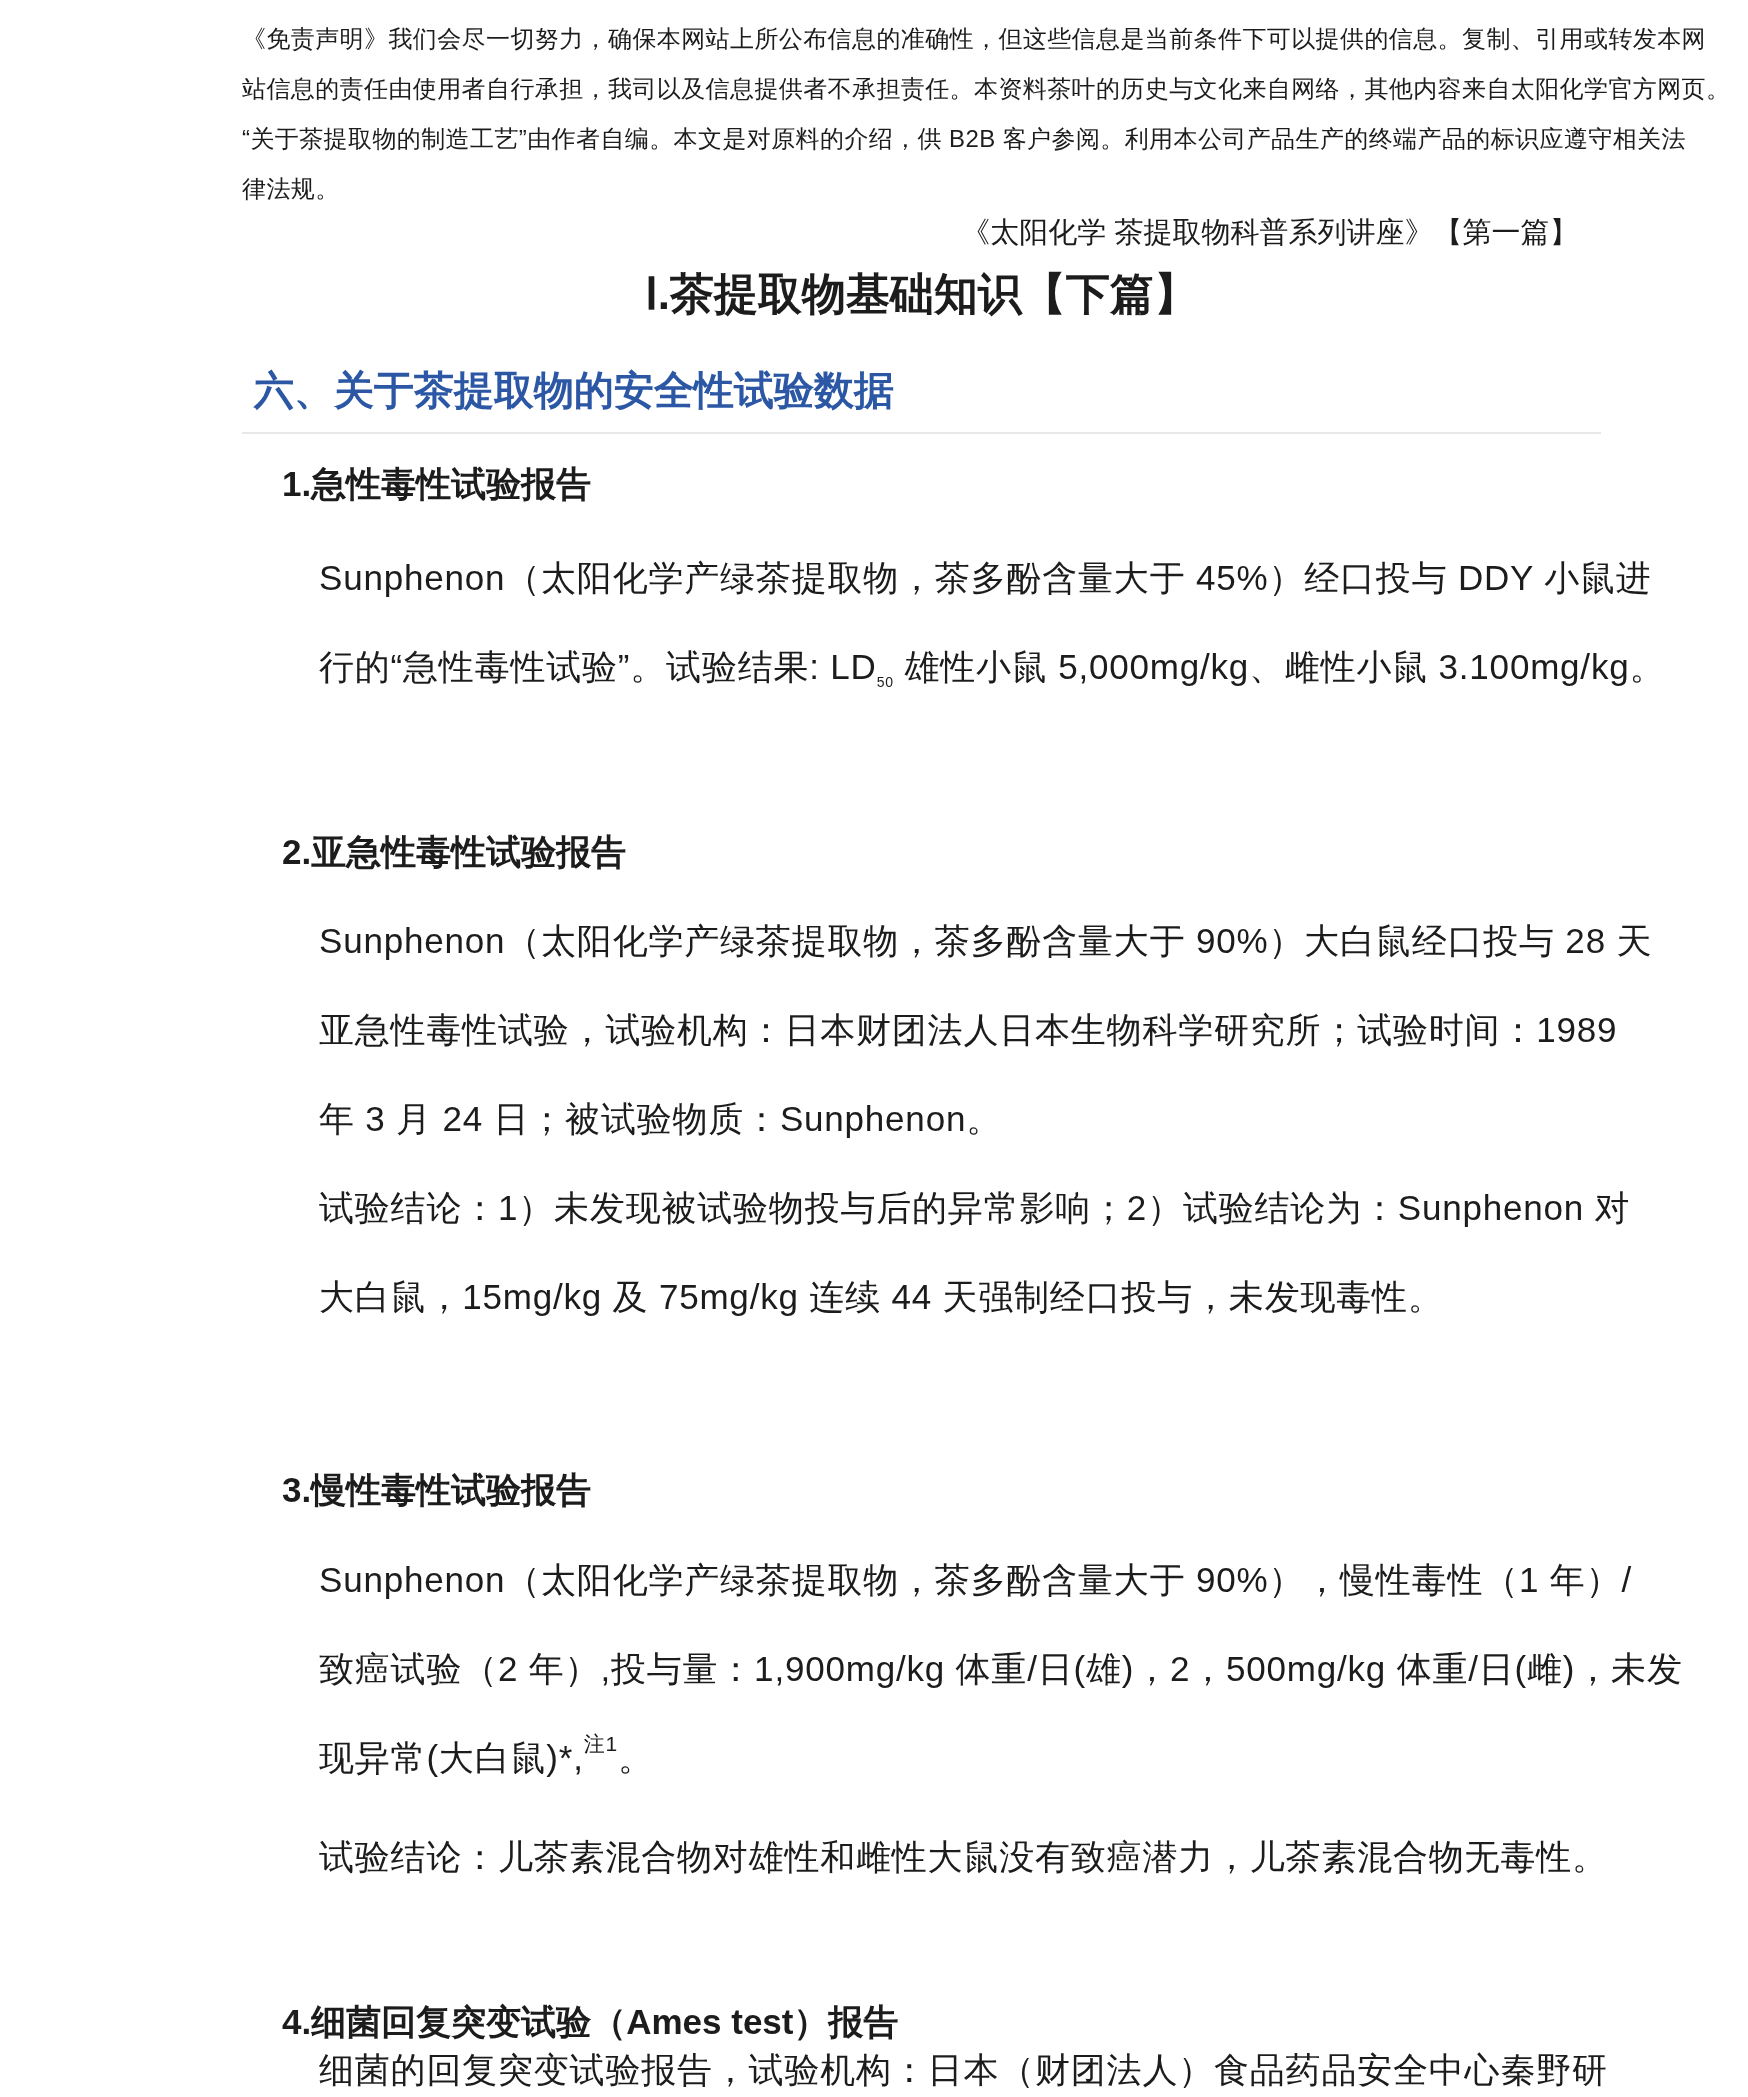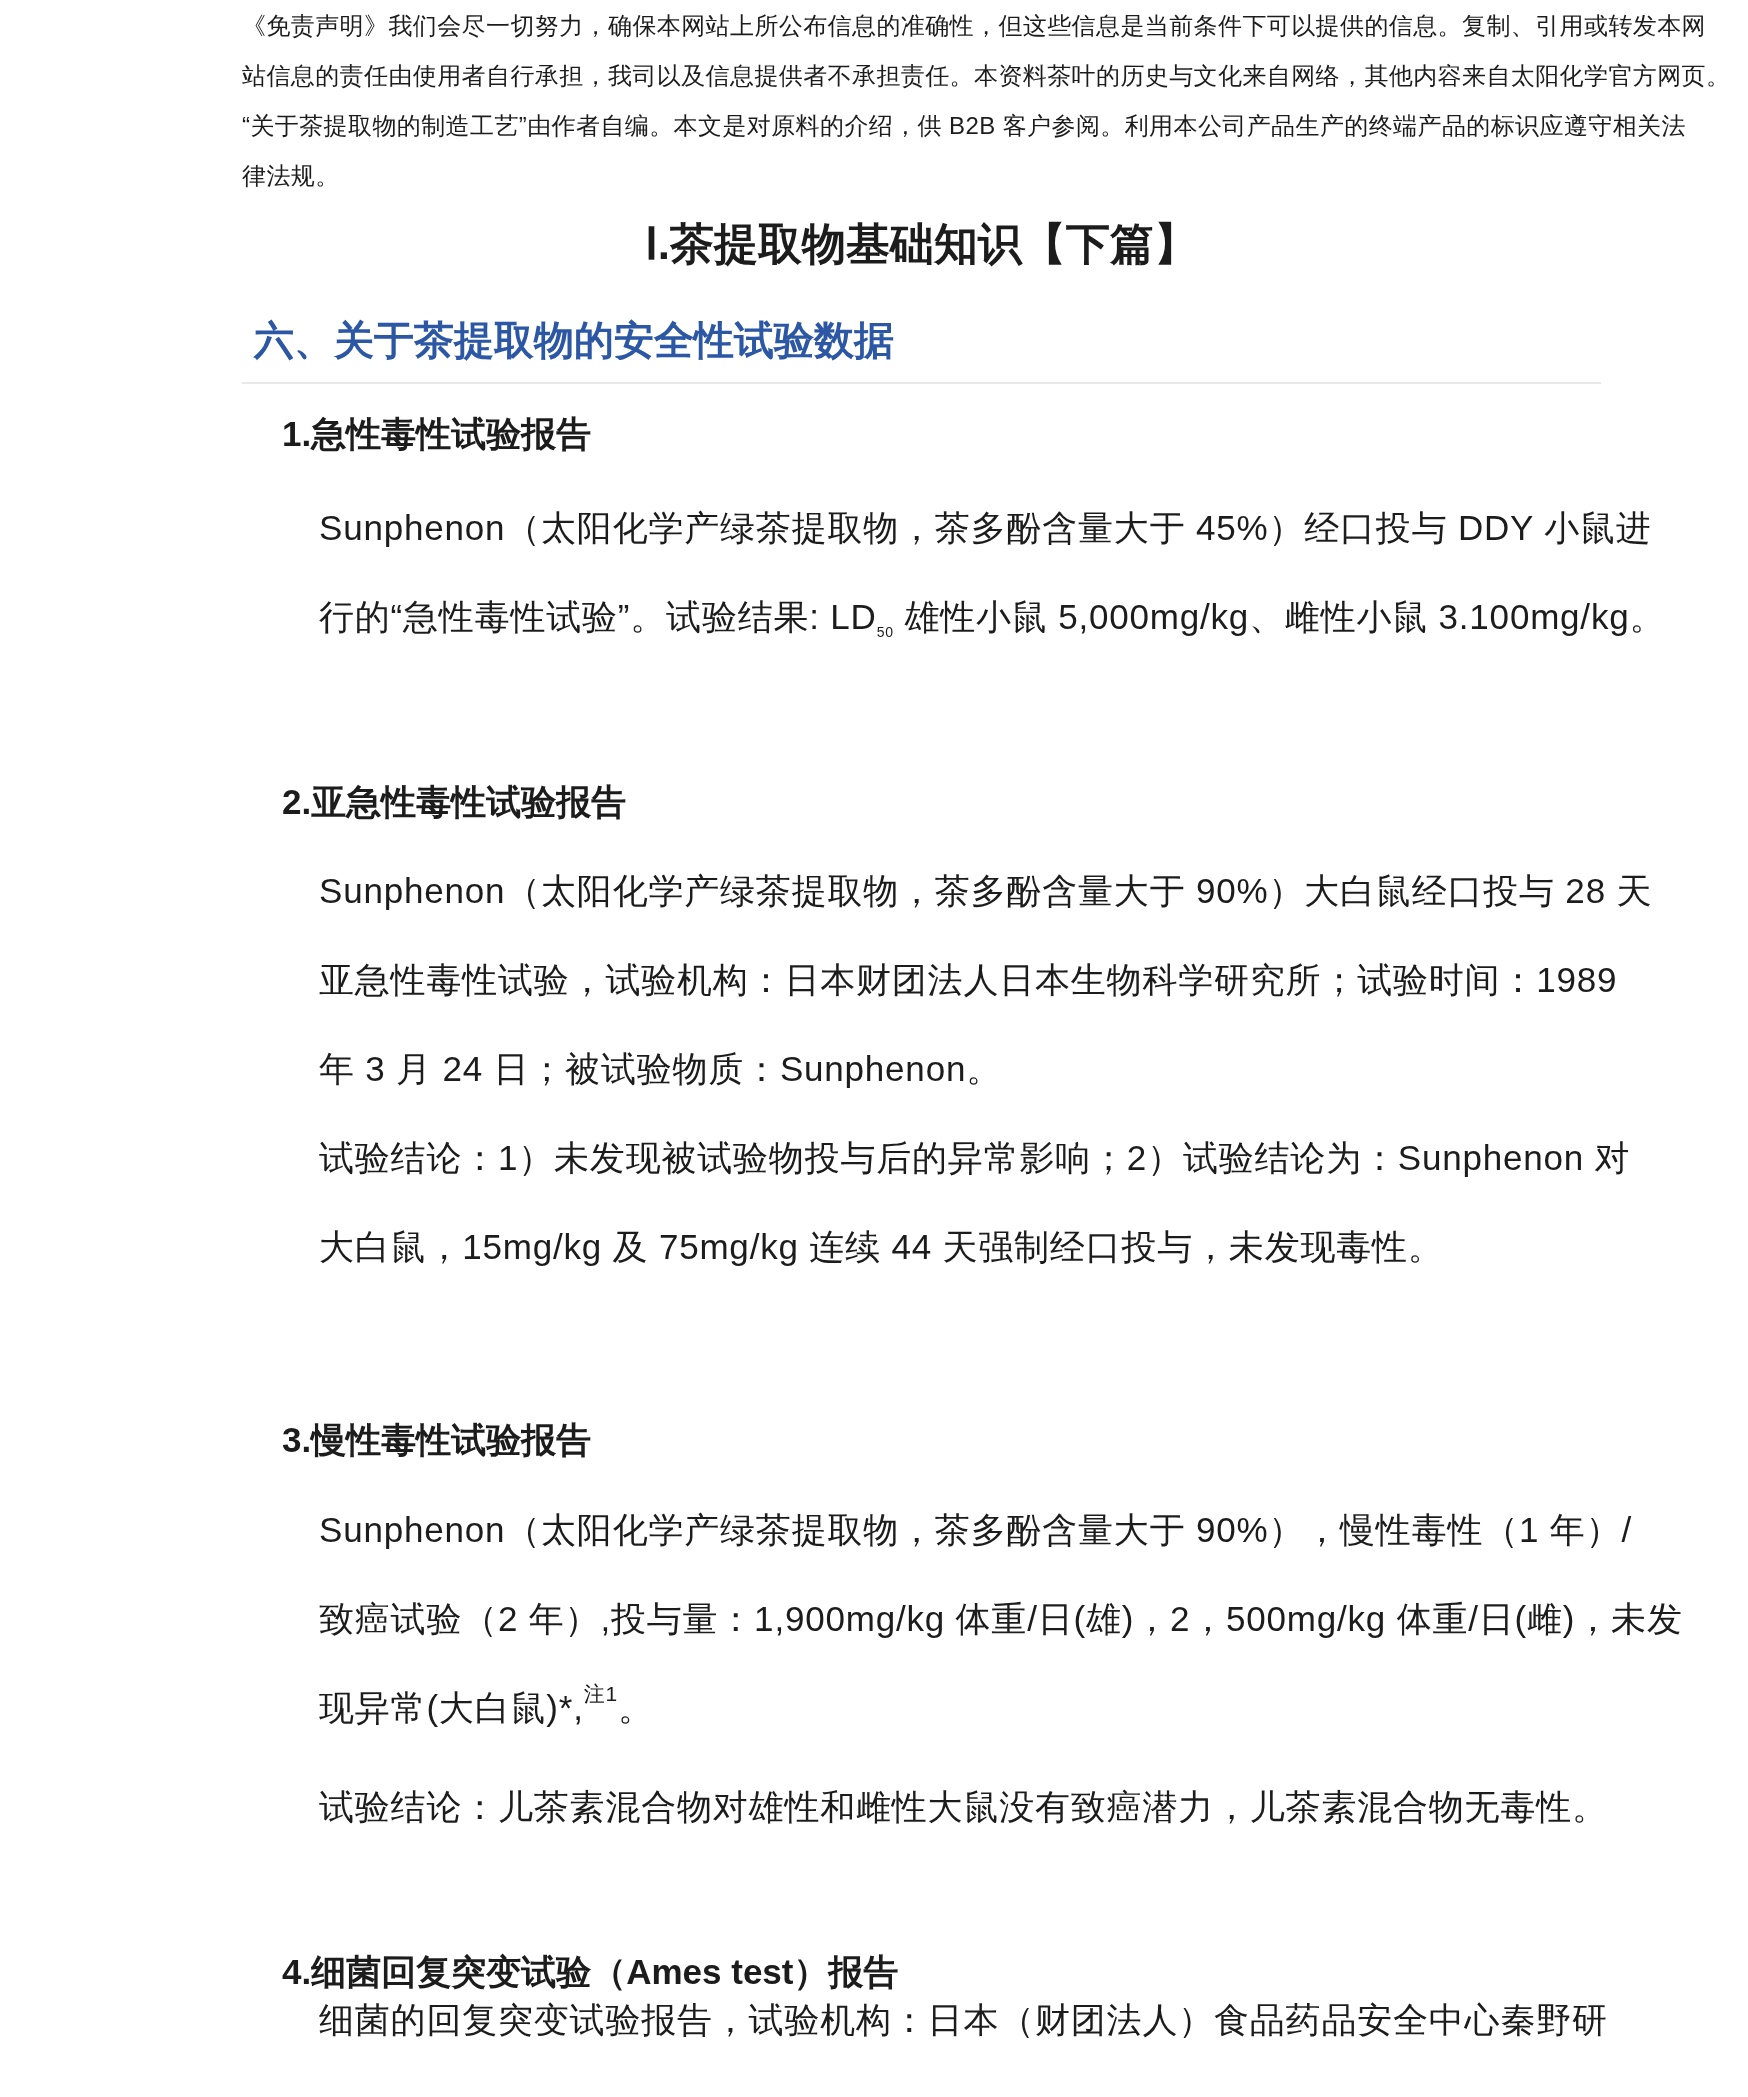--- a/index.html
+++ b/index.html
@@ -4,21 +4,21 @@
 <style>
   html, body { margin: 0; padding: 0; }
   body {
     width: 1748px; height: 2097px;
     background: #ffffff;
     font-family: "Liberation Sans", sans-serif;
     color: #1c1c1c;
     overflow: hidden;
   }
   h1, h2, h3, p, div { margin: 0; padding: 0; }
-  .content { margin: 0 147px 0 242px; padding-top: 1px; }
+  .content { margin: 0 147px 0 242px; padding-top: 14px; }
 
   .disclaimer { }
   .disc-line {
     font-size: 24px;
     line-height: 50px;
     letter-spacing: 0.4px;
     white-space: nowrap;
   }
   .series {
     font-size: 29px;
@@ -91,20 +91,21 @@
 <div class="page">
   <div class="content">
 
     <div class="disclaimer">
       <div class="disc-line">《免责声明》我们会尽一切努力，确保本网站上所公布信息的准确性，但这些信息是当前条件下可以提供的信息。复制、引用或转发本网</div>
       <div class="disc-line">站信息的责任由使用者自行承担，我司以及信息提供者不承担责任。本资料茶叶的历史与文化来自网络，其他内容来自太阳化学官方网页。</div>
       <div class="disc-line">“关于茶提取物的制造工艺”由作者自编。本文是对原料的介绍，供 B2B 客户参阅。利用本公司产品生产的终端产品的标识应遵守相关法</div>
       <div class="disc-line">律法规。</div>
     </div>
 
+    <div class="series">《太阳化学 茶提取物科普系列讲座》【第一篇】</div>
 
     <h1 class="main-title">Ⅰ.茶提取物基础知识【下篇】</h1>
 
     <h2 class="h-six">六、关于茶提取物的安全性试验数据</h2>
     <div class="rule"></div>
 
     <h3 class="sec-head mt-s1head">1.急性毒性试验报告</h3>
     <div class="body-line mt-firstline">Sunphenon（太阳化学产绿茶提取物，茶多酚含量大于 45%）经口投与 DDY 小鼠进</div>
     <div class="body-line"><span>行的“急性毒性试验”。试验结果: LD</span><sub>50</sub><span> 雄性小鼠 5,000mg/kg、雌性小鼠 3.100mg/kg。</span></div>
 

